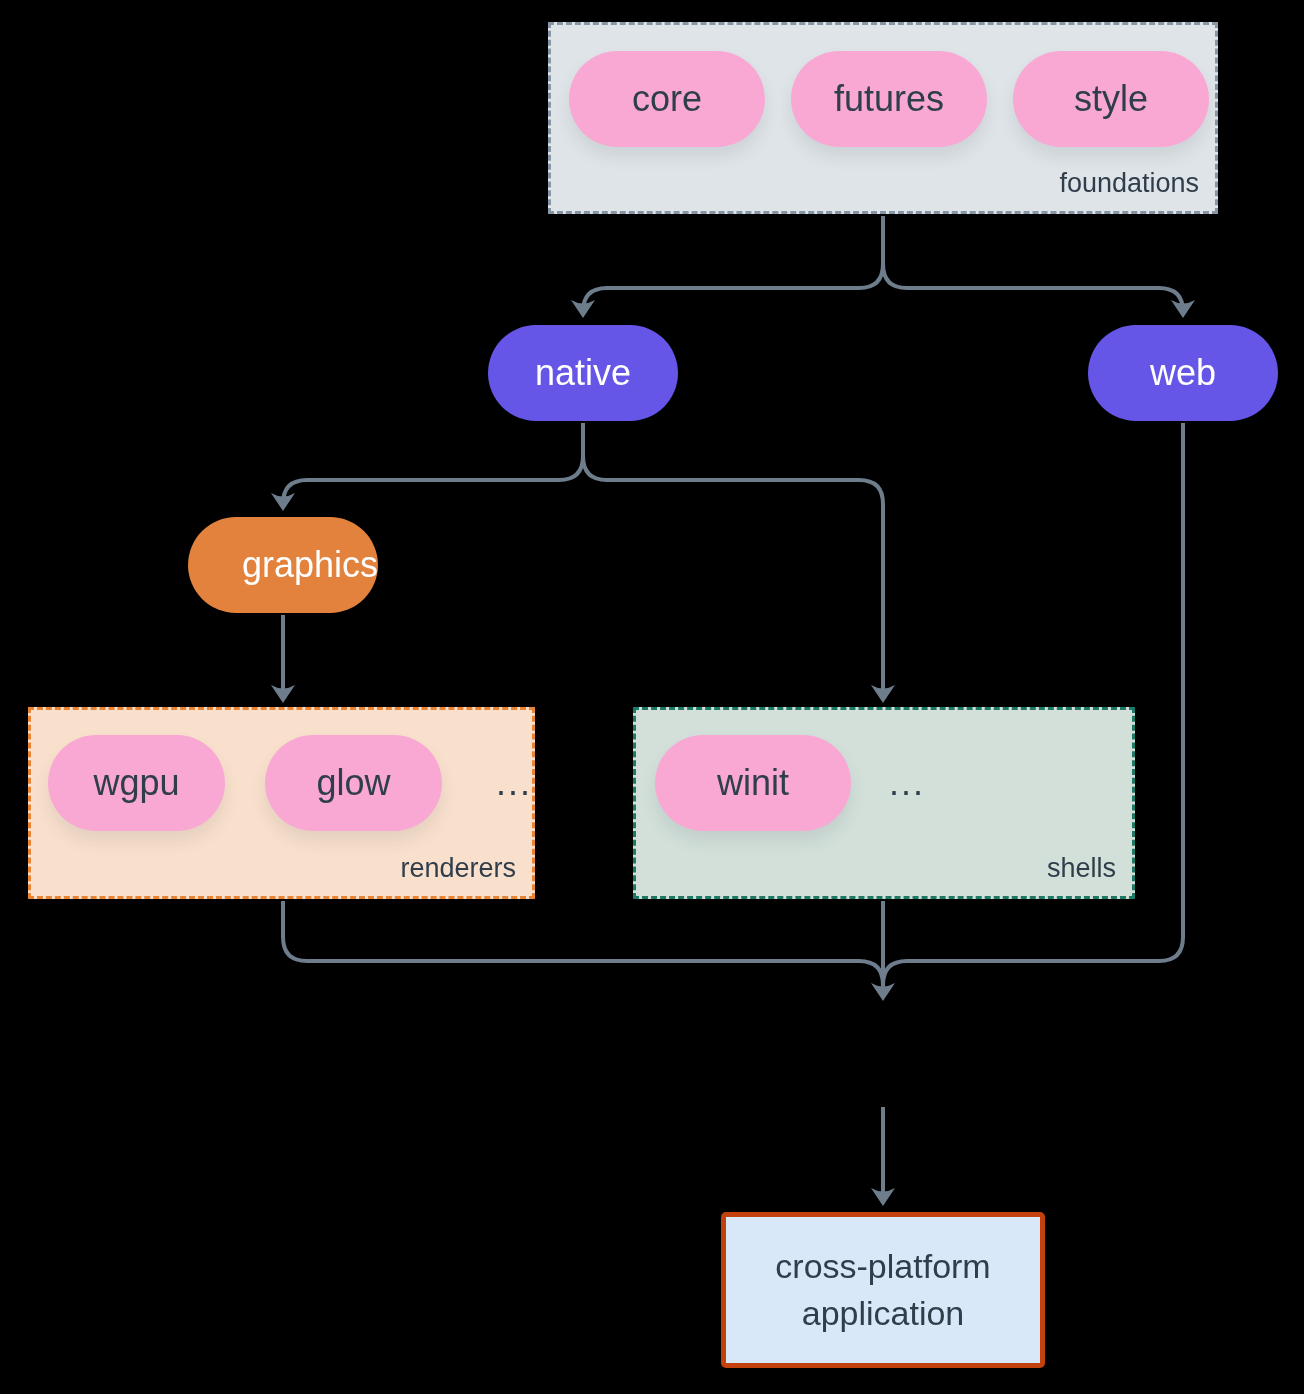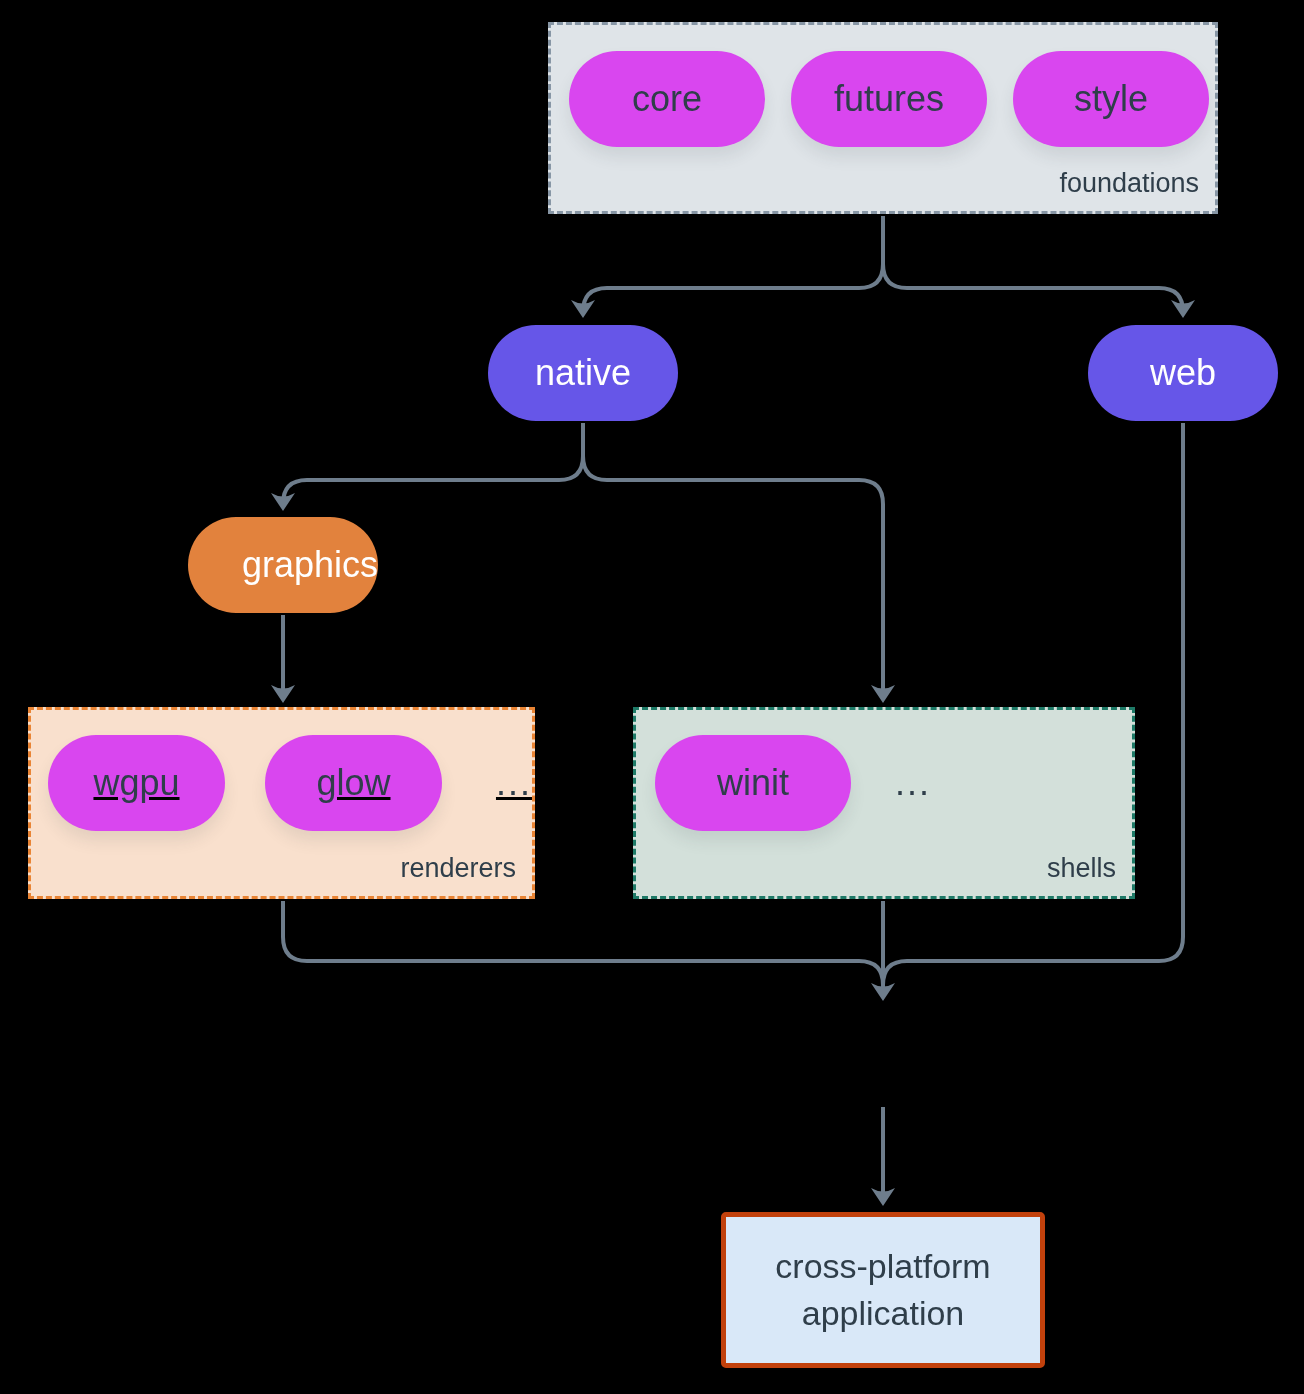--- a/index.html
+++ b/index.html
@@ -42,22 +42,22 @@
   }
   .group-shells {
     left: 633px; top: 707px; width: 502px; height: 192px;
     background: #d3e0da; border-color: #1e7a67;
   }
   .pill-row {
     display: flex;
     align-items: center;
   }
   .group-foundations .pill-row { padding: 26px 0 0 18px; gap: 26px; }
-  .group-renderers  .pill-row { padding: 25px 0 0 17px; gap: 40px; text-decoration: underline; }
-  .group-shells     .pill-row { padding: 25px 0 0 19px; gap: 30px; }
+  .group-renderers  .pill-row { padding: 25px 0 0 17px; gap: 40px; }
+  .group-shells     .pill-row { padding: 25px 0 0 19px; gap: 24px; }
   .group-label {
     position: absolute;
     right: 16px; bottom: 12px;
     font-size: 27px;
     color: #2f3e4a;
   }
   .ellipsis {
     font-size: 36px;
     color: #2f3e4a;
     margin-left: 14px;
@@ -67,21 +67,21 @@
   .pill {
     box-sizing: border-box;
     width: 196px; height: 96px;
     border-radius: 48px;
     display: flex;
     align-items: center;
     justify-content: center;
     font-size: 36px;
   }
   .pill-white {
-    background: #d946ef;
+    background: #f9a8d4;
     color: #2f3e4a;
     box-shadow: 0 10px 16px rgba(50, 60, 70, 0.10);
   }
   .pill-node {
     position: absolute;
     width: 190px; height: 96px;
     color: #ffffff;
   }
   .node-native   { left: 488px;  top: 325px;  background: #6656e8; }
   .node-web      { left: 1088px; top: 325px;  background: #6656e8; }

